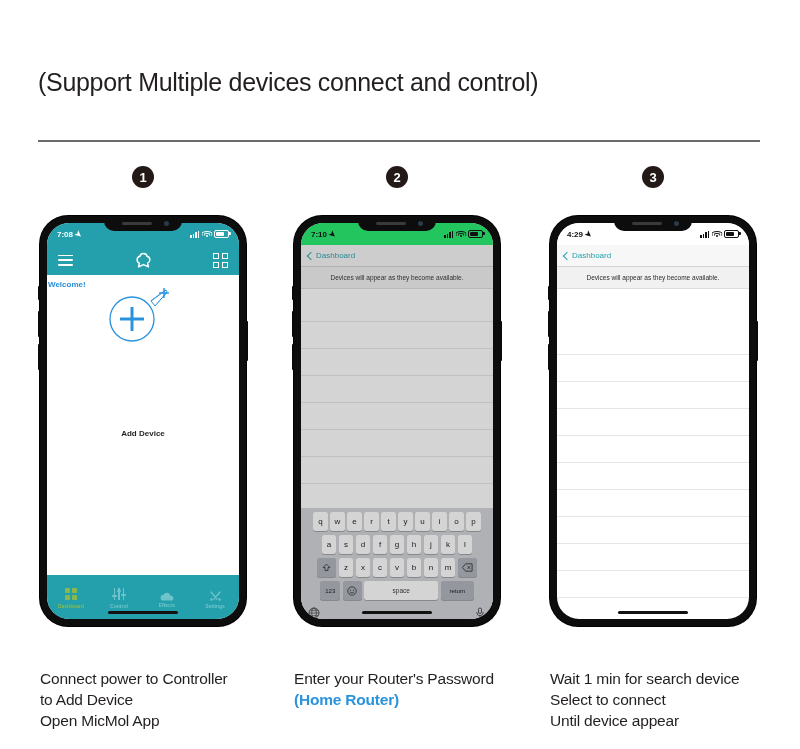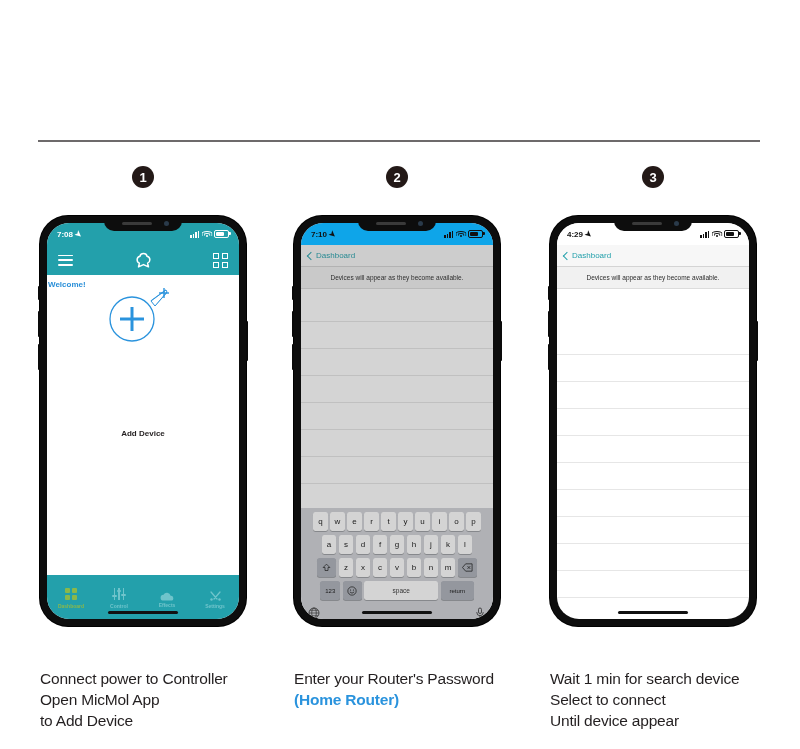--- a/index.html
+++ b/index.html
@@ -134,20 +134,21 @@
   .caption.c1{left:40px;top:668px;}
   .caption.c2{left:294px;top:668px;}
   .caption.c3{left:550px;top:668px;}
   .caption .blue{color:#2a93dd;font-weight:bold;}
 </style>
 </head>
 <body>
 
 <div class="page">
 
+  <div class="subtitle">(Support Multiple devices connect and control)</div>
   <div class="rule"></div>
 
   <div class="badge b1">1</div>
   <div class="badge b2">2</div>
   <div class="badge b3">3</div>
 
   <div class="phone p1">
     <div class="sbtn" style="left:-2px;top:70px;width:2px;height:14px;"></div>
     <div class="sbtn" style="left:-2px;top:95px;width:2px;height:26px;"></div>
     <div class="sbtn" style="left:-2px;top:128px;width:2px;height:26px;"></div>
@@ -254,21 +255,21 @@
         <span class="cam"></span>
       </div>
   </div>
 
   <div class="phone p2">
     <div class="sbtn" style="left:-2px;top:70px;width:2px;height:14px;"></div>
     <div class="sbtn" style="left:-2px;top:95px;width:2px;height:26px;"></div>
     <div class="sbtn" style="left:-2px;top:128px;width:2px;height:26px;"></div>
     <div class="sbtn" style="right:-2px;top:105px;width:2px;height:40px;"></div>
     <div class="screen">
-      <div class="status" style="background:#0ea5e9;color:#111;">
+      <div class="status" style="background:#22c55e;color:#111;">
         <span class="time">
           <span>7:10</span>
           <span class="loc">➤</span>
         </span>
         <span class="right">
           <span class="bars">
               <i></i>
               <i></i>
               <i></i>
               <i></i>
@@ -434,22 +435,22 @@
       <div class="homebar"></div>
     </div>
     <div class="notch">
         <span class="speaker"></span>
         <span class="cam"></span>
       </div>
   </div>
 
   <div class="caption c1">
     <div>Connect power to Controller</div>
+    <div>to Add Device</div>
     <div>Open MicMol App</div>
-    <div>to Add Device</div>
   </div>
   <div class="caption c2">
     <div>Enter your Router's Password</div>
     <div class="blue">(Home Router)</div>
   </div>
   <div class="caption c3">
     <div>Wait 1 min for search device</div>
     <div>Select to connect</div>
     <div>Until device appear</div>
   </div>

